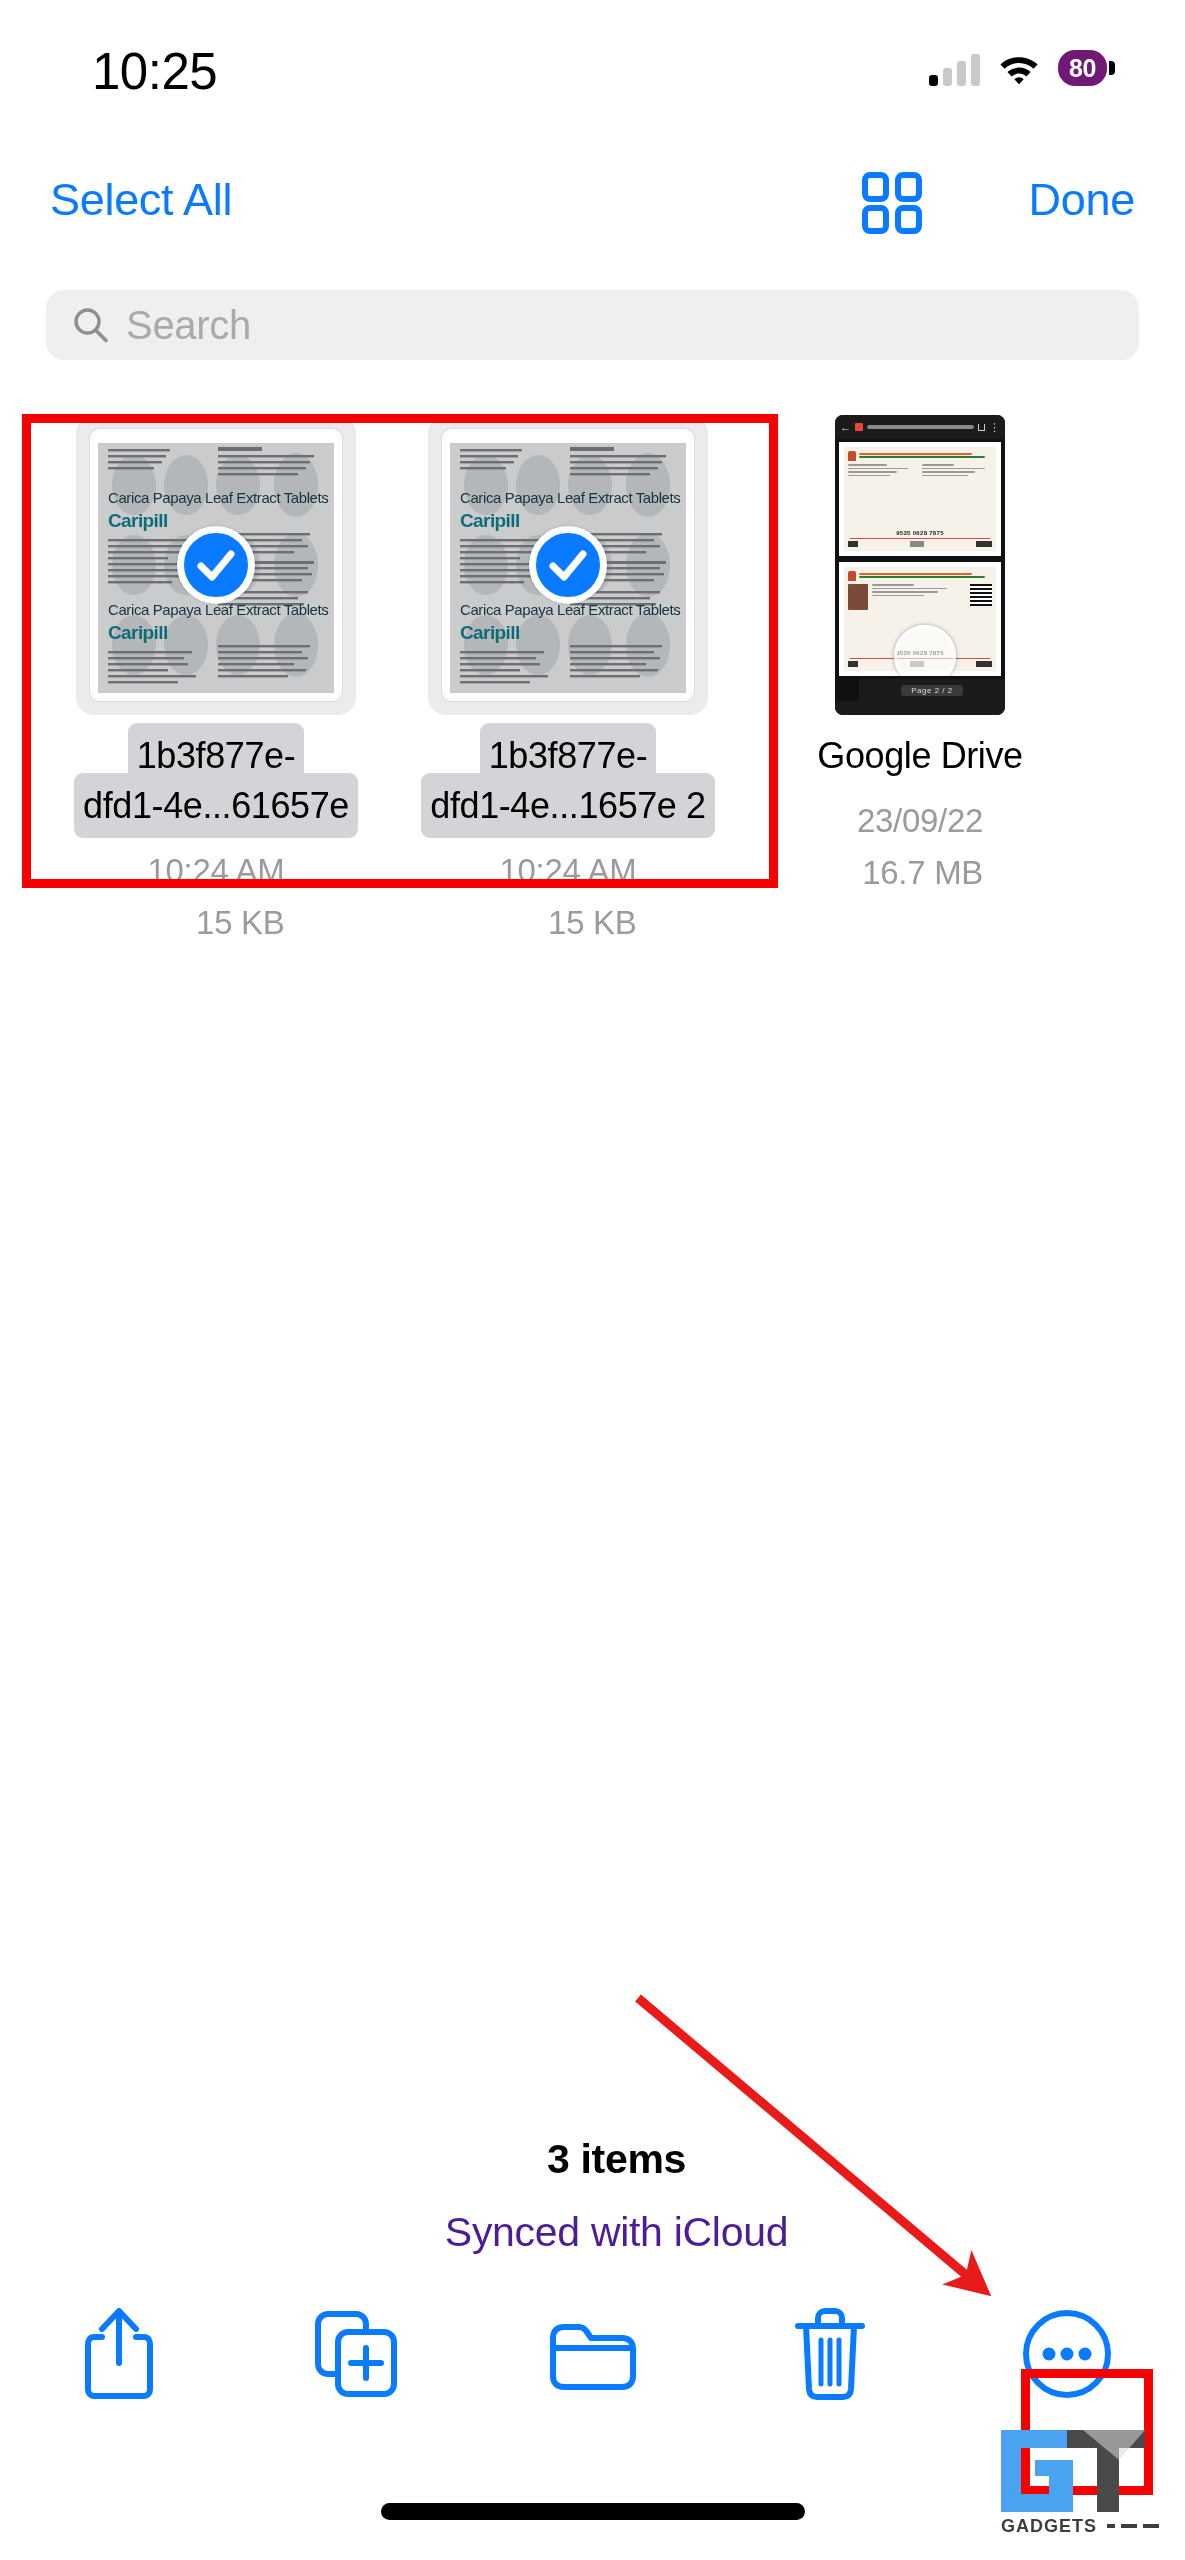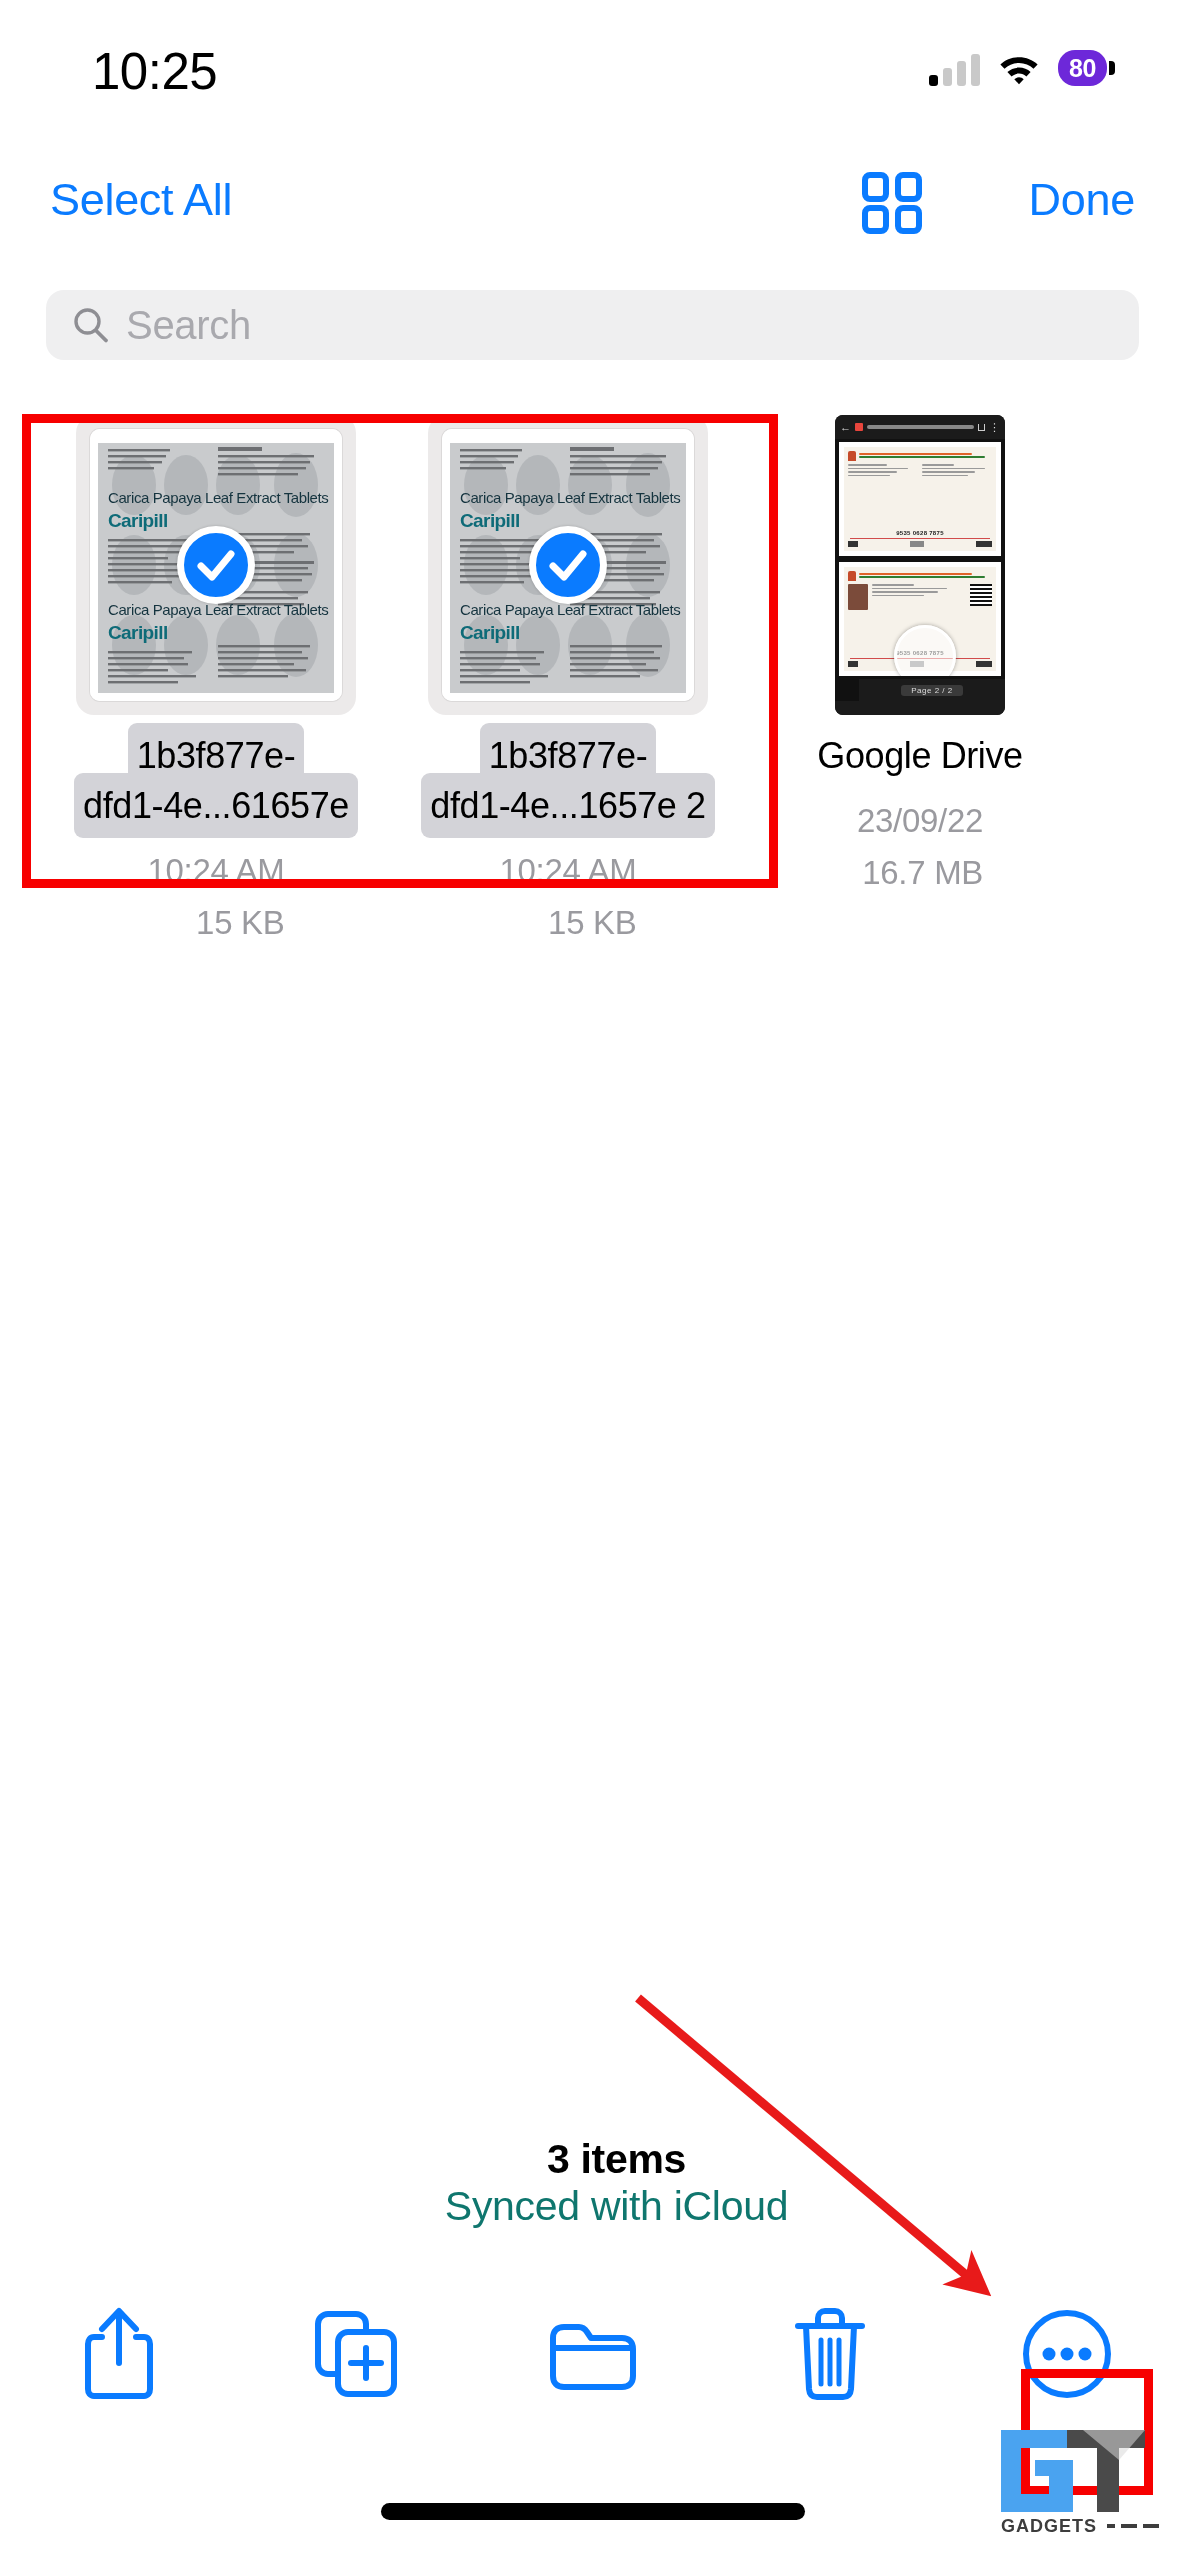--- a/index.html
+++ b/index.html
@@ -31,21 +31,21 @@
   }
   .cell-bars { display: flex; align-items: flex-end; gap: 5px; height: 36px; }
   .cell-bars i { display: block; width: 9px; border-radius: 3px; background: #c9c9c9; }
   .cell-bars i:nth-child(1) { height: 11px; background:#000; }
   .cell-bars i:nth-child(2) { height: 18px; }
   .cell-bars i:nth-child(3) { height: 25px; }
   .cell-bars i:nth-child(4) { height: 32px; }
   .wifi-icon { width: 44px; height: 34px; }
   .battery {
     position: relative;
-    width: 49px; height: 36px; background:#6d28d9; border-radius: 17px;
+    width: 49px; height: 36px; background:#701a75; border-radius: 17px;
     display: flex; align-items: center; justify-content: center;
   }
   .battery-text { color:#fff; font-size: 25px; font-weight: 700; letter-spacing:-0.5px; }
   .battery-tip {
     position: absolute; right: -8px; top: 11px;
     width: 6px; height: 14px; background:#000;
     border-radius: 0 4px 4px 0;
   }
 
   
@@ -221,21 +221,22 @@
   
   .footer-status {
     position: absolute; left:0; right:0; top: 2136px;
     text-align:center;
     padding-left:48px;
   }
   .footer-count {
     font-size: 41px; font-weight: 700; color:#000; letter-spacing:-0.3px;
   }
   .footer-sync {
-    font-size: 41px; color:#0f766e; letter-spacing:-0.3px;
+    margin-top: 26px;
+    font-size: 41px; color:#4c1d95; letter-spacing:-0.3px;
   }
 
   
   .toolbar {
     position: absolute; left:0; bottom: 136px;
     width: 1185px; height: 140px;
     display: flex; align-items: center;
   }
   .tb-btn {
     flex: 1;

